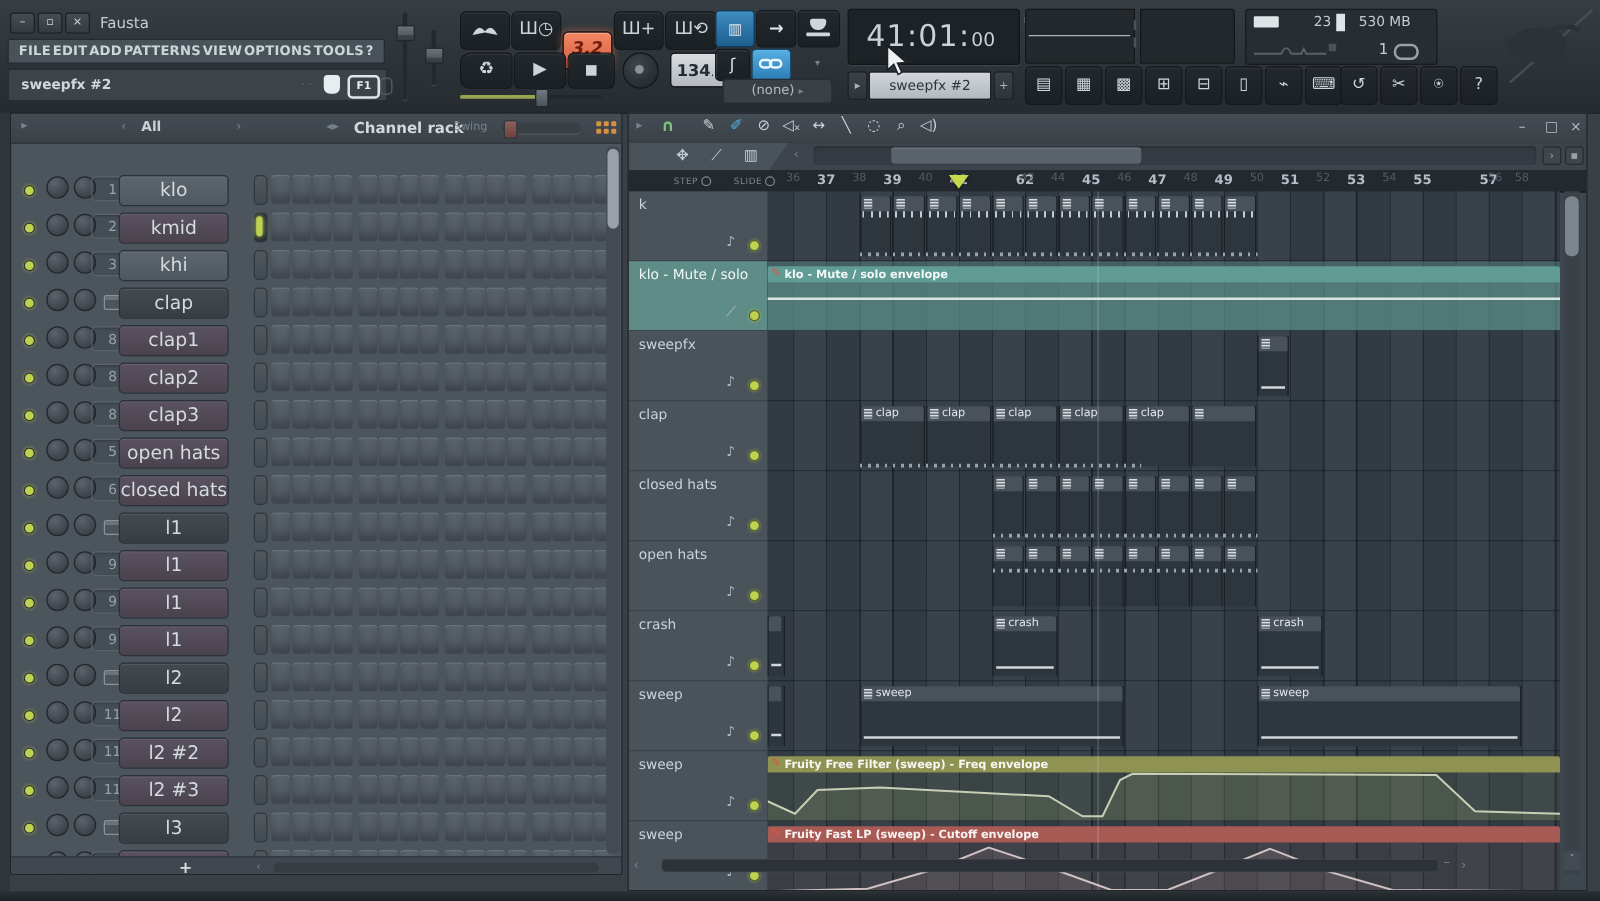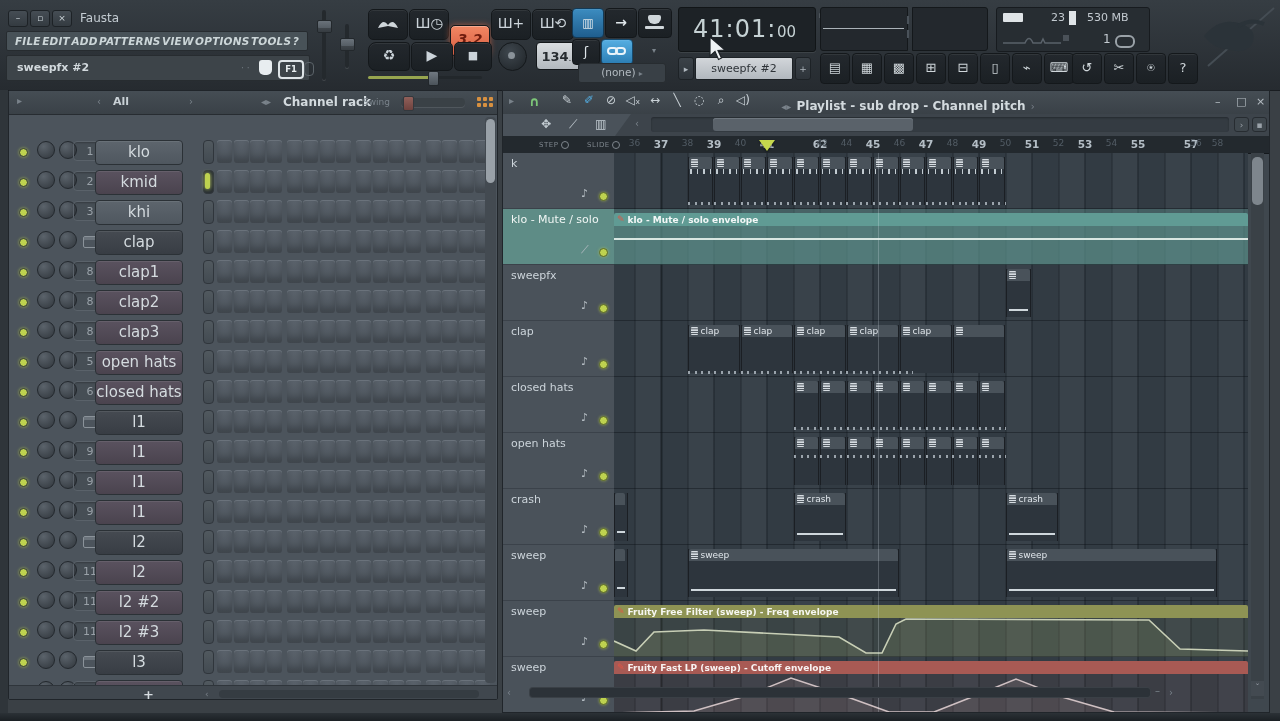--- a/index.html
+++ b/index.html
@@ -11,21 +11,21 @@
   
   #topbar{left:0;top:0;width:1280px;height:90px;
     background:linear-gradient(#363d43,#262b30);border-bottom:1px solid #191d21;}
   .winbtn{width:18px;height:15px;background:linear-gradient(#454d54,#343b41);
     border:1px solid #1d2226;border-radius:3px;color:#ccd4d9;font-size:9px;
     line-height:14px;text-align:center;}
   #main-title{left:80px;top:11px;font-size:12px;color:#c4ccd2;}
   #menubar{left:6px;top:31px;width:302px;height:20px;background:#485258;
     border-radius:2px;border:1px solid #262b2f;display:flex;align-items:center;
     justify-content:space-between;padding:0 8px;box-sizing:border-box;}
-  .menu-item{font-size:10.5px;font-weight:bold;color:#ccd6d8;letter-spacing:.2px;font-style:italic;}
+  .menu-item{font-size:10.5px;font-weight:bold;color:#ccd6d8;letter-spacing:.2px;}
   #pattern-strip{left:6px;top:55px;width:302px;height:24px;background:#3d4449;
     border-radius:2px;border:1px solid #272c30;}
   #pattern-strip-name{left:10px;top:5px;font-size:11px;font-weight:bold;color:#d2d9dd;}
   .dots-dim{color:#70787f;font-size:9px;}
   #kb-icon{left:252px;top:4px;width:13px;height:15px;background:#e8edf0;border-radius:3px 3px 5px 5px;}
   #f1-badge{left:271px;top:4px;width:22px;height:15px;border:2px solid #dfe5e8;border-radius:4px;
     font-size:8.5px;font-weight:bold;color:#e8eef0;text-align:center;line-height:14px;}
   #mouse-ghost{left:297px;top:6px;width:8px;height:12px;border:1px solid #5b6369;border-radius:4px;}
   .vslider-track{width:4px;background:#24292d;border-radius:2px;box-shadow:0 1px 0 rgba(255,255,255,.12);}
   .vslider-handle{width:13px;height:11px;background:linear-gradient(#6a727a,#495158);
@@ -830,25 +830,20 @@
           <div class="plicon" style="color: rgb(201, 209, 214); width: 16px; text-align: center;">✎</div>
           <div class="plicon" style="color: rgb(84, 174, 227); width: 16px; text-align: center;">✐</div>
           <div class="plicon" style="color: rgb(201, 209, 214); width: 16px; text-align: center;">⊘</div>
           <div class="plicon" style="color: rgb(201, 209, 214); width: 16px; text-align: center;">◁ₓ</div>
           <div class="plicon" style="color: rgb(201, 209, 214); width: 16px; text-align: center;">↔</div>
           <div class="plicon" style="color: rgb(201, 209, 214); width: 16px; text-align: center;">╲</div>
           <div class="plicon" style="color: rgb(201, 209, 214); width: 16px; text-align: center;">◌</div>
           <div class="plicon" style="color: rgb(201, 209, 214); width: 16px; text-align: center;">⌕</div>
           <div class="plicon" style="color: rgb(201, 209, 214); width: 16px; text-align: center;">◁)</div>
         </div>
-      <div class="abs" style="left:240px;top:4px;width:330px;text-align:center;">
-        <span class="dim" style="font-size:10px;">◂▸</span>
-        <span class="hdr-title">Playlist - sub drop - Channel pitch</span>
-        <span class="dim" style="font-size:10px;">›</span>
-      </div>
       <div class="abs" style="left:712px;top:4px;font-size:11px;color:#b6bec4;">–</div>
       <div class="abs" style="left:733px;top:4px;font-size:11px;color:#b6bec4;">□</div>
       <div class="abs" style="left:753px;top:4px;font-size:11px;color:#b6bec4;">×</div>
     </div>
 
     <div id="pl-toolbar2" class="abs">
       <div id="pl-tab" class="abs">
         <span class="abs plicon" style="left:38px;top:3px;">✥</span>
         <span class="abs plicon" style="left:66px;top:3px;">⟋</span>
         <span class="abs plicon" style="left:92px;top:3px;">▥</span>

